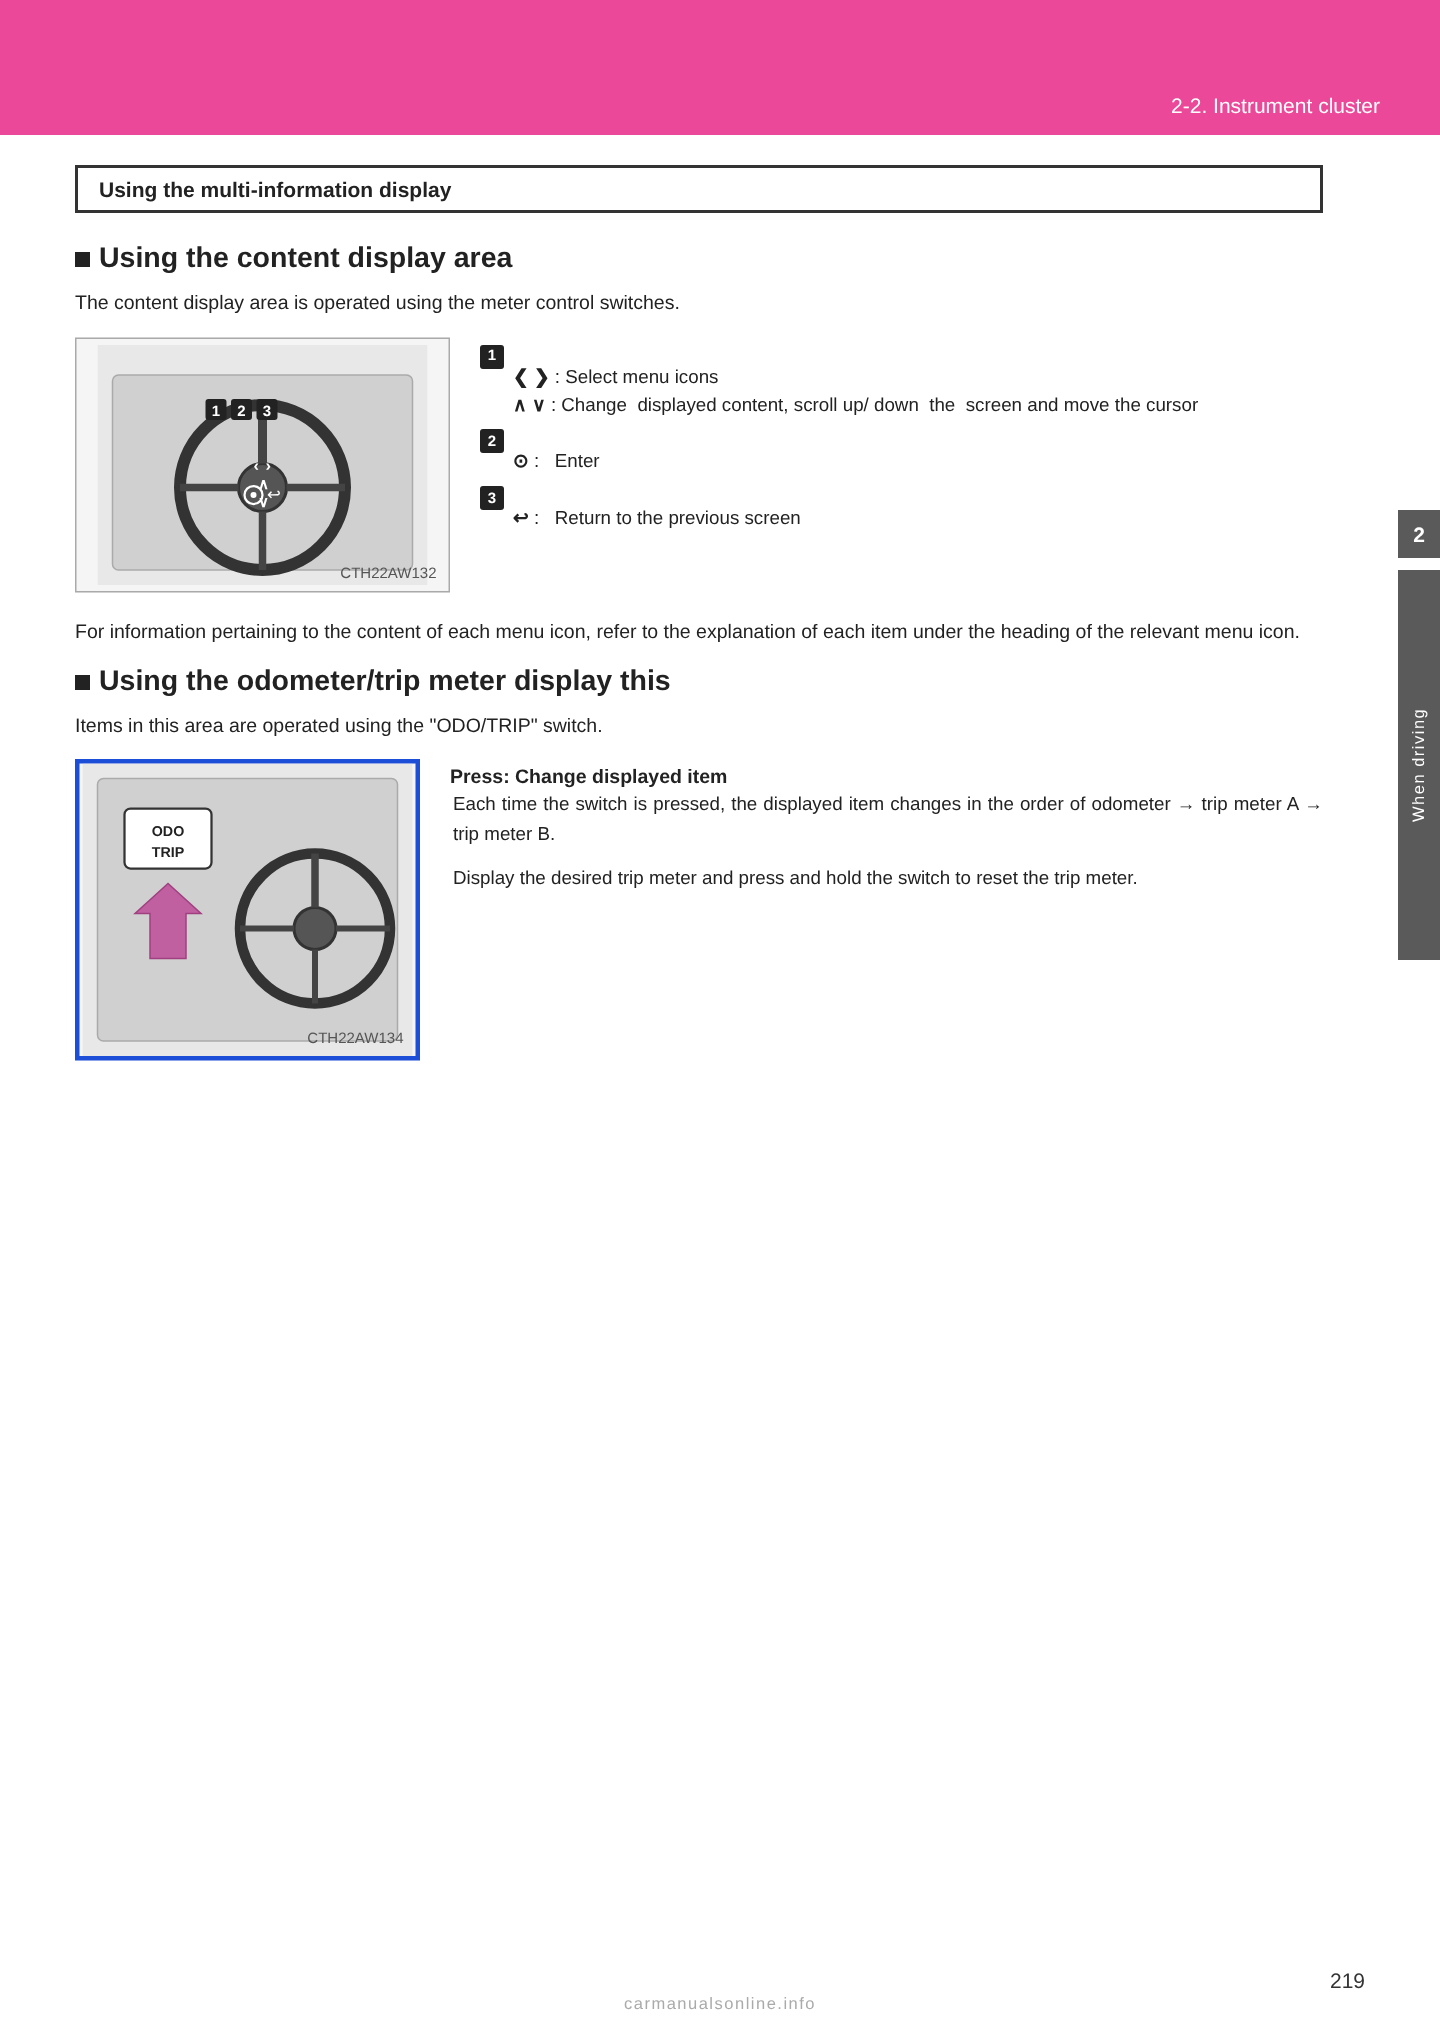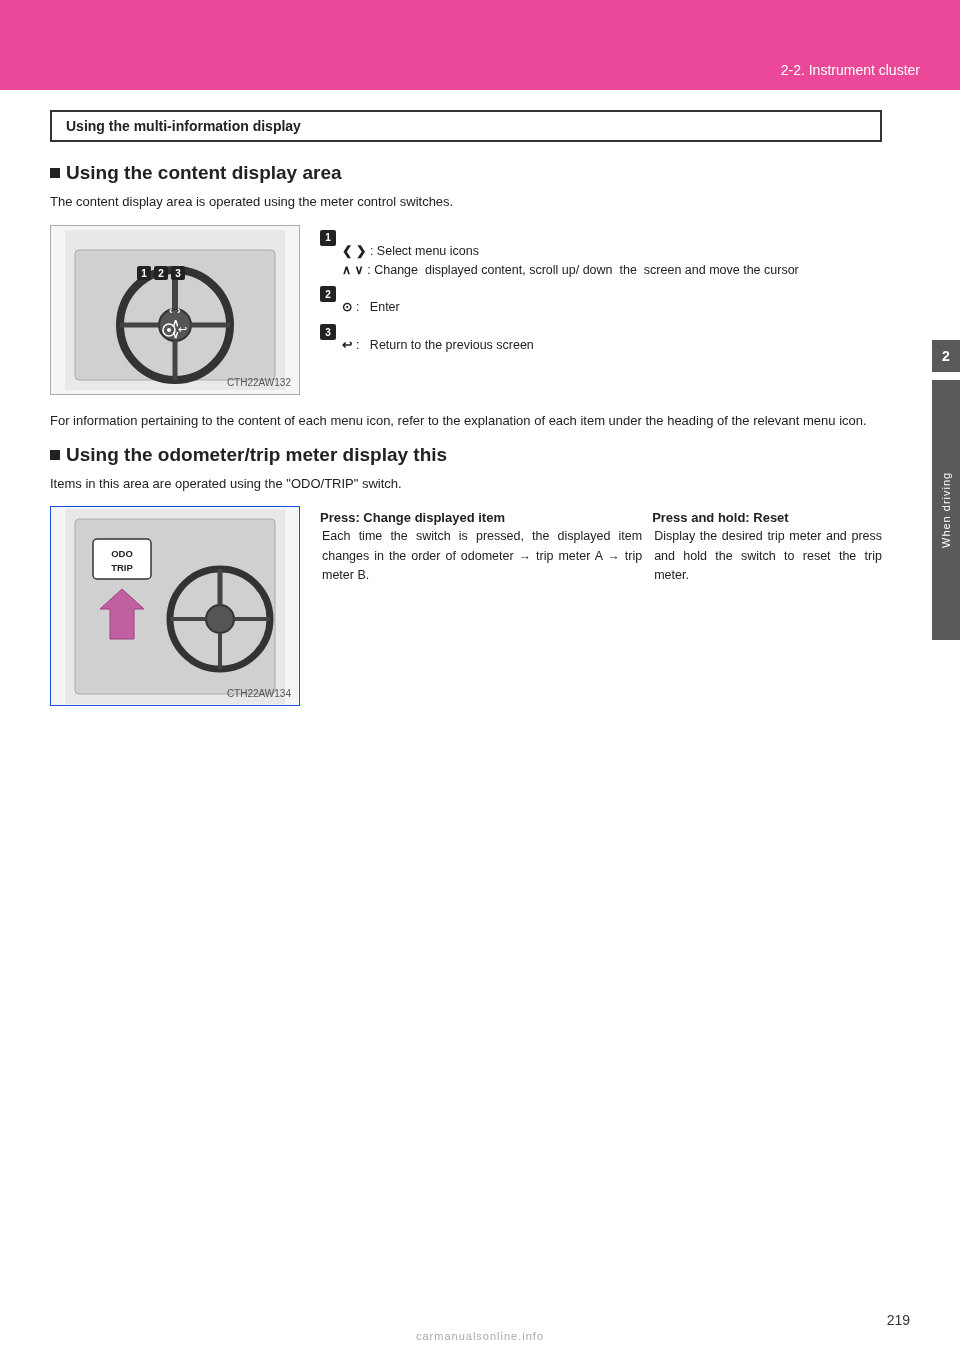--- a/index.html
+++ b/index.html
@@ -167,36 +167,37 @@
       flex-shrink: 0;
       margin-top: 1px;
     }
     .legend-text {
       flex: 1;
       margin-top: 13px;
     }
 
     
     .odo-diagram-box {
-      border: 1px solid #1d4ed8;
+      border: 3px solid #1d4ed8;
       background: #f5f5f5;
-      width: 250px;
+      width: 230px;
       min-height: 200px;
       flex-shrink: 0;
       position: relative;
       display: flex;
       align-items: center;
       justify-content: center;
       overflow: hidden;
     }
 
     
     .press-col {
       flex: 1;
       display: flex;
+      flex-direction: column;
       gap: 10px;
       padding-top: 4px;
     }
     .press-heading {
       font-weight: bold;
       font-size: 13px;
       margin-bottom: 2px;
     }
     .press-text {
       font-size: 12.5px;
@@ -341,21 +342,20 @@
         </svg>
         <span class="diagram-label">CTH22AW134</span>
       </div>
 
       <div class="press-col">
         <div>
           <div class="press-heading">Press: Change displayed item</div>
           <p class="press-text">Each time the switch is pressed, the displayed item changes in the order of odometer → trip meter A → trip meter B.</p>
         </div>
         <div>
-          <div class="press-heading">Press and hold: Reset</div>
           <p class="press-text">Display the desired trip meter and press and hold the switch to reset the trip meter.</p>
         </div>
       </div>
     </div>
   </div>
 
 </div>
 
 <div class="page-number">219</div>
 

